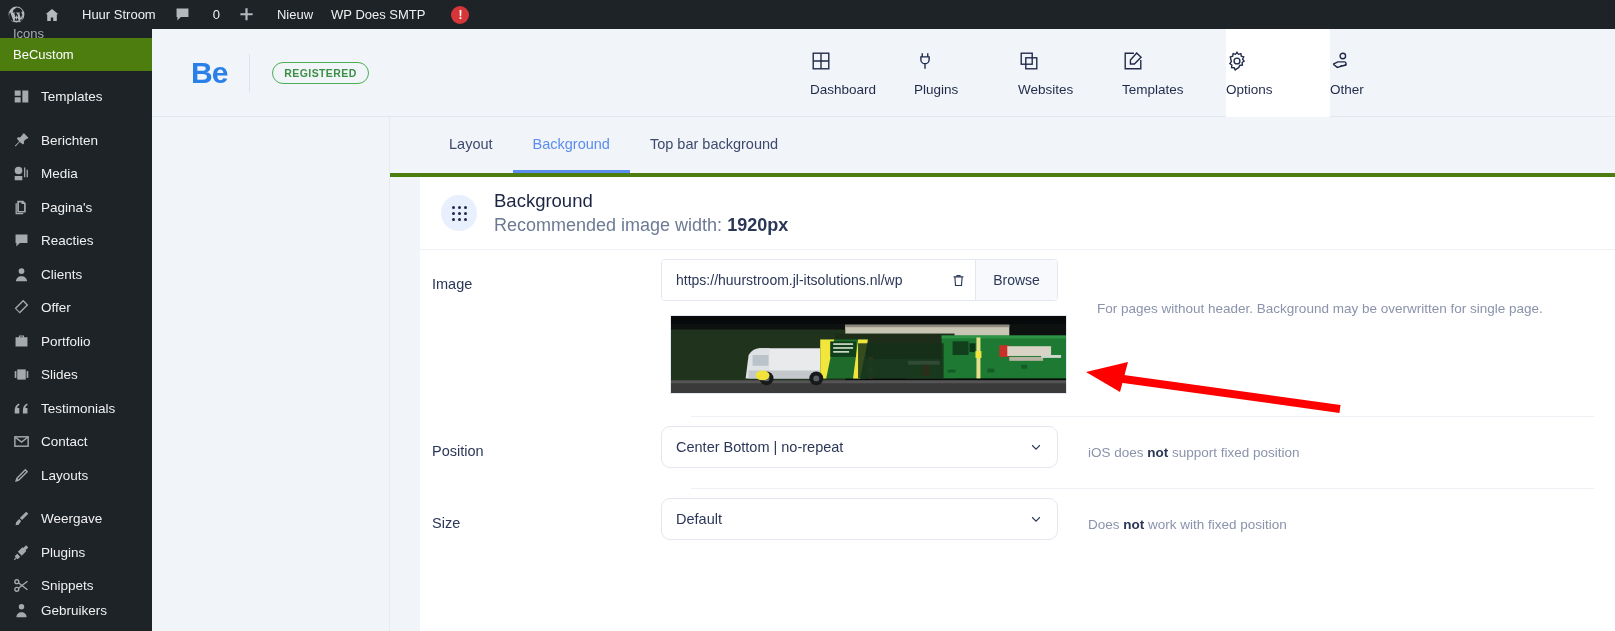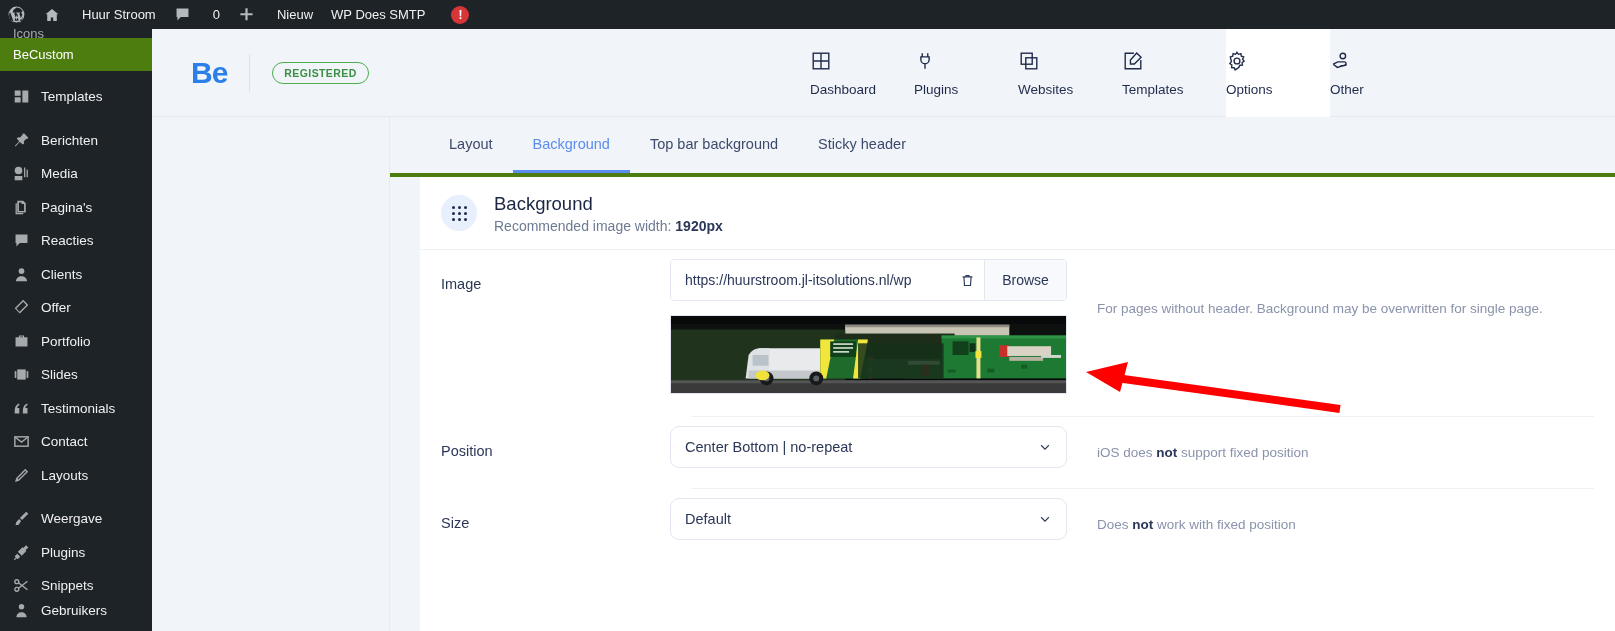--- a/index.html
+++ b/index.html
@@ -154,26 +154,26 @@
     width: 36px; height: 36px; border-radius: 50%;
     background: #e8f0fd;
     display: grid;
     grid-template-columns: repeat(3, 3px);
     grid-template-rows: repeat(3, 3px);
     gap: 3px;
     align-content: center; justify-content: center;
   }
   .drag-handle i { width: 3px; height: 3px; border-radius: 50%; background: #1f2a4a; display:block; }
   .card-title { font-size: 18.5px; color: #1c2541; margin-bottom: 3px; }
-  .card-sub { font-size: 14px; color: #6d7a93; }
+  .card-sub { font-size: 18px; color: #6d7a93; }
   .card-sub b { color: #2b3757; }
 
   .field-row {
     display: flex; align-items: flex-start;
-    padding: 0 0 0 21px;
+    padding: 0 0 0 12px;
     position: relative;
   }
   .field-label {
     width: 229px; flex: 0 0 229px;
     font-size: 14.5px; color: #2b3757;
     padding-top: 17px;
   }
   .field-ctl { flex: 0 0 auto; }
   .field-help {
     font-size: 13.5px; color: #8a93ab;
@@ -518,23 +518,20 @@
   <div id="be-subbar">
     <div id="be-subtabs">
       <div class="sub-tab">
         <span>Layout</span>
       </div>
       <div class="sub-tab active">
         <span>Background</span>
       </div>
       <div class="sub-tab">
         <span>Top bar background</span>
-      </div>
-      <div class="sub-tab">
-        <span>Sticky header</span>
       </div>
     </div>
   </div>
 
   <div id="be-leftcol"></div>
 
   <div id="be-card">
 
     <div id="card-head">
       <div class="drag-handle">

